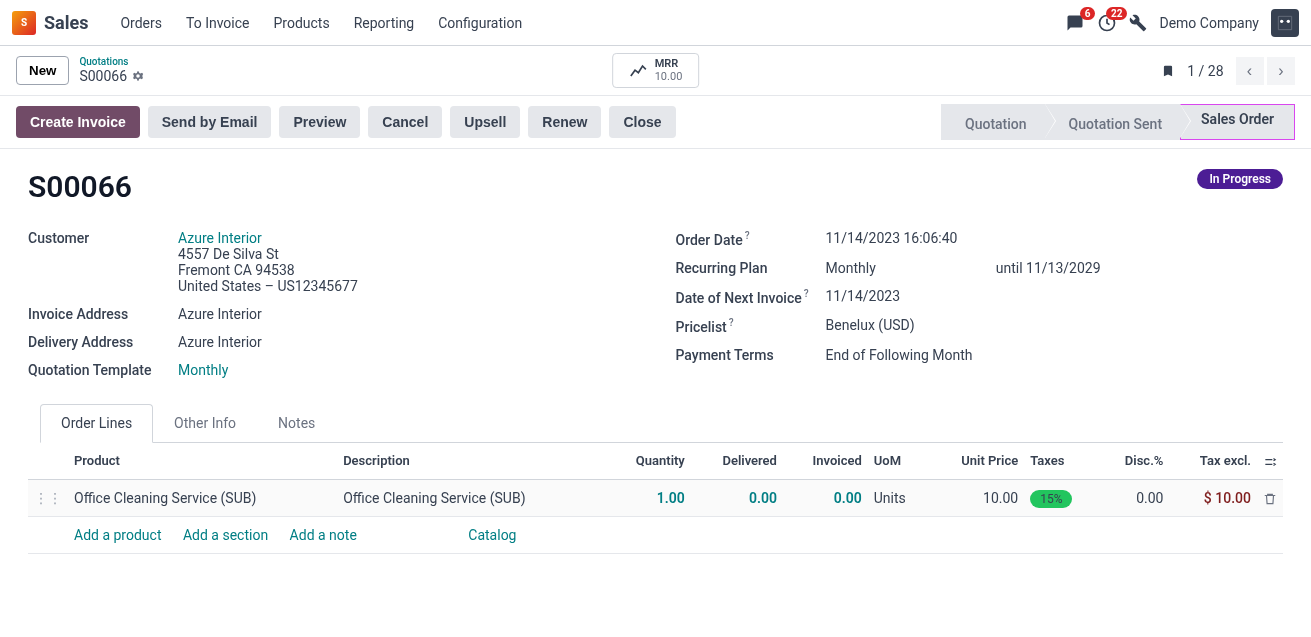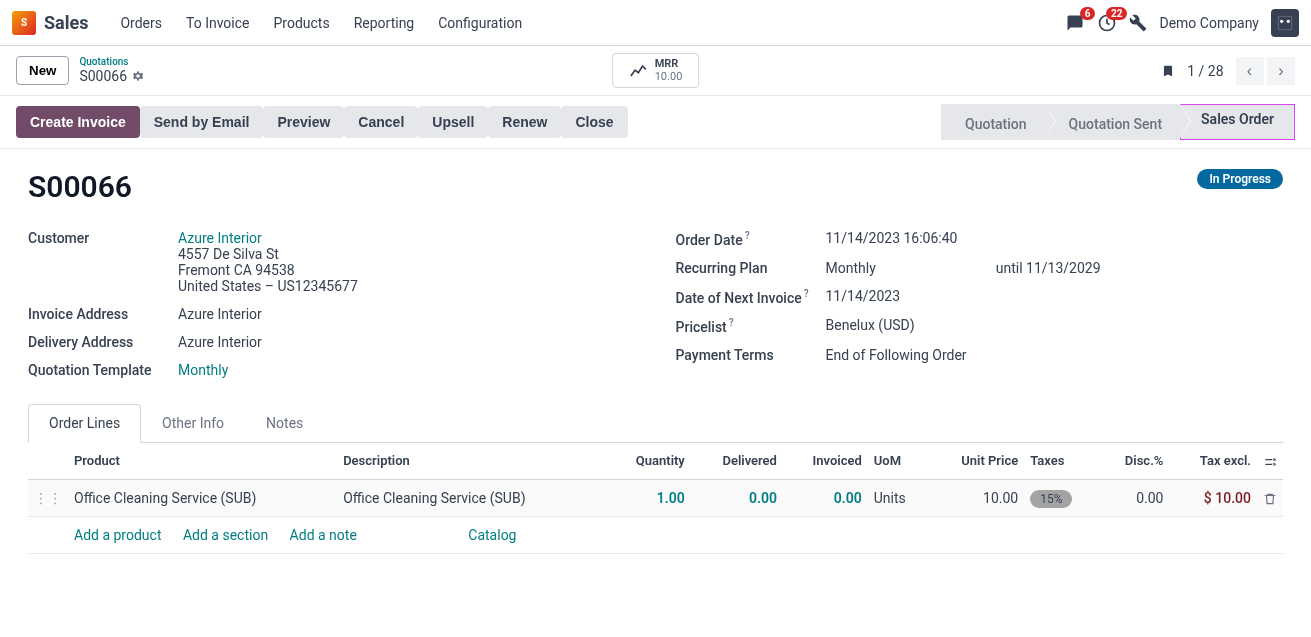--- a/index.html
+++ b/index.html
@@ -23,60 +23,60 @@
   .breadcrumb a { color: #017e84; font-size: 10px; text-decoration: none; font-weight: 500; }
   .breadcrumb .bc-current { color: #374151; font-size: 14px; display:flex; align-items:center; gap:4px;}
   .mrr-box { border: 1px solid #d1d5db; border-radius: 4px; padding: 4px 16px; display: flex; align-items:center; gap:6px; position:absolute; left:50%; transform:translateX(-50%); }
   .mrr-box .mrr-txt { display:flex; flex-direction:column; line-height:1.1;}
   .mrr-box .mrr-label { font-size:11px; color:#374151; font-weight:600;}
   .mrr-box .mrr-val { font-size:11px; color:#6b7280; text-align:right;}
   .pager { margin-left: auto; display: flex; align-items: center; gap: 12px; }
   .pager-btns button { border: none; background: #f3f4f6; width: 28px; height: 28px; cursor: pointer; color:#6b7280; font-size:16px;}
   
   
-  .statusbar { display: flex; align-items: center; padding: 8px 16px; border-top: 1px solid #e5e7eb; border-bottom: 1px solid #e5e7eb; }
+  .statusbar { display: flex; align-items: center; padding: 8px 16px; gap: 8px; border-top: 1px solid #e5e7eb; border-bottom: 1px solid #e5e7eb; }
   .btn { border: none; background: #e5e7eb; color: #374151; padding: 8px 14px; border-radius: 4px; font-weight: 600; font-size: 14px; cursor: pointer; }
   .btn-primary { background: #714b67; color: #fff; }
   .status-arrows { margin-left: auto; display: flex; }
   .status-step { position: relative; padding: 12px 18px 8px 24px; background: #e5e7eb; color: #6b7280; font-weight: 500; font-size:14px;}
   .status-step::after { content:""; position:absolute; right:-10px; top:0; width:0; height:0; border-top:17px solid transparent; border-bottom:17px solid transparent; border-left:10px solid #e5e7eb; z-index:2;}
   .status-step::before { content:""; position:absolute; right:-11px; top:0; width:0; height:0; border-top:17px solid transparent; border-bottom:17px solid transparent; border-left:11px solid #fff; z-index:1;}
   .status-step.active { background: #e5e7eb; color: #374151; font-weight: 600;}
   .status-step.highlighted { border: 1px solid #d946ef; border-radius: 0; padding: 6px 20px;}
   .status-step:last-child::after, .status-step:last-child::before { display:none; }
   
   
   .sheet { padding: 20px 28px; }
   .sheet-head { display: flex; justify-content: space-between; align-items: flex-start; }
   .record-name { font-size: 30px; font-weight: 600; color: #111827; }
-  .badge-status { background: #0369a1; color: #fff; padding: 3px 12px; border-radius: 12px; font-size: 12px; font-weight: 600; }
+  .badge-status { background: #4c1d95; color: #fff; padding: 3px 12px; border-radius: 12px; font-size: 12px; font-weight: 600; }
   
   .form-grid { display: flex; gap: 40px; margin-top: 20px; }
   .form-col { flex: 1; }
   .form-row { display: flex; padding: 6px 0; align-items: flex-start; }
   .form-label { width: 150px; font-weight: 500; color: #374151; font-size:14px; flex-shrink:0;}
   .form-val { color: #374151; font-size:14px; }
   .form-val a, .link { color: #017e84; text-decoration: none; }
   .sup { color: #6b7280; font-size: 10px; vertical-align: super; margin-left:2px; cursor:help;}
   .until { margin-left: 120px; }
   
   
-  .tabs { display: flex; border-bottom: 1px solid #d1d5db; margin-top: 20px; }
+  .tabs { display: flex; border-bottom: 1px solid #d1d5db; margin-top: 20px; margin-left: 12px; }
   .tab { padding: 10px 20px; border: 1px solid transparent; cursor: pointer; color: #6b7280; font-size:14px;}
   .tab.active { border: 1px solid #d1d5db; border-bottom-color: #fff; background: #fff; margin-bottom: -1px; color: #374151; border-radius: 4px 4px 0 0;}
   
   
   .tbl { width: 100%; border-collapse: collapse; }
   .tbl th { text-align: left; font-weight: 600; font-size: 13px; padding: 10px 6px; border-bottom: 1px solid #d1d5db; color:#374151;}
   .tbl th.r, .tbl td.r { text-align: right; }
   .tbl td { padding: 10px 6px; font-size: 14px; border-bottom: 1px solid #e5e7eb; }
   .tbl tr.line { background:#fafafa; }
   .drag-handle { color: #9ca3af; cursor: grab; width:20px;}
   .qty-teal { color: #017e84; font-weight: 600; }
-  .tax-pill { background: #a3a3a3; border-radius: 10px; padding: 2px 10px; font-size: 12px; }
+  .tax-pill { background: #22c55e; border-radius: 10px; padding: 2px 10px; font-size: 12px; }
   .price-teal { color: #7f1d1d; font-weight: 500; }
   .trash { color: #6b7280; cursor: pointer; }
   .add-links { padding: 10px 6px; }
   .add-links a { color: #017e84; margin-right: 18px; cursor: pointer; }
   .catalog-link { margin-left: 90px; }
   
   svg { display: inline-block; vertical-align: middle; }
 </style>
 </head>
 <body>
@@ -217,21 +217,21 @@
       <div class="form-row">
         <div class="form-label"><span>Date of Next Invoice</span><span class="sup">?</span></div>
         <div class="form-val">11/14/2023</div>
       </div>
       <div class="form-row">
         <div class="form-label"><span>Pricelist</span><span class="sup">?</span></div>
         <div class="form-val">Benelux (USD)</div>
       </div>
       <div class="form-row">
         <div class="form-label">Payment Terms</div>
-        <div class="form-val">End of Following Order</div>
+        <div class="form-val">End of Following Month</div>
       </div>
     </div>
   </div>
 
   <div class="tabs">
     <div class="tab active">Order Lines</div>
     <div class="tab">Other Info</div>
     <div class="tab">Notes</div>
   </div>
 

